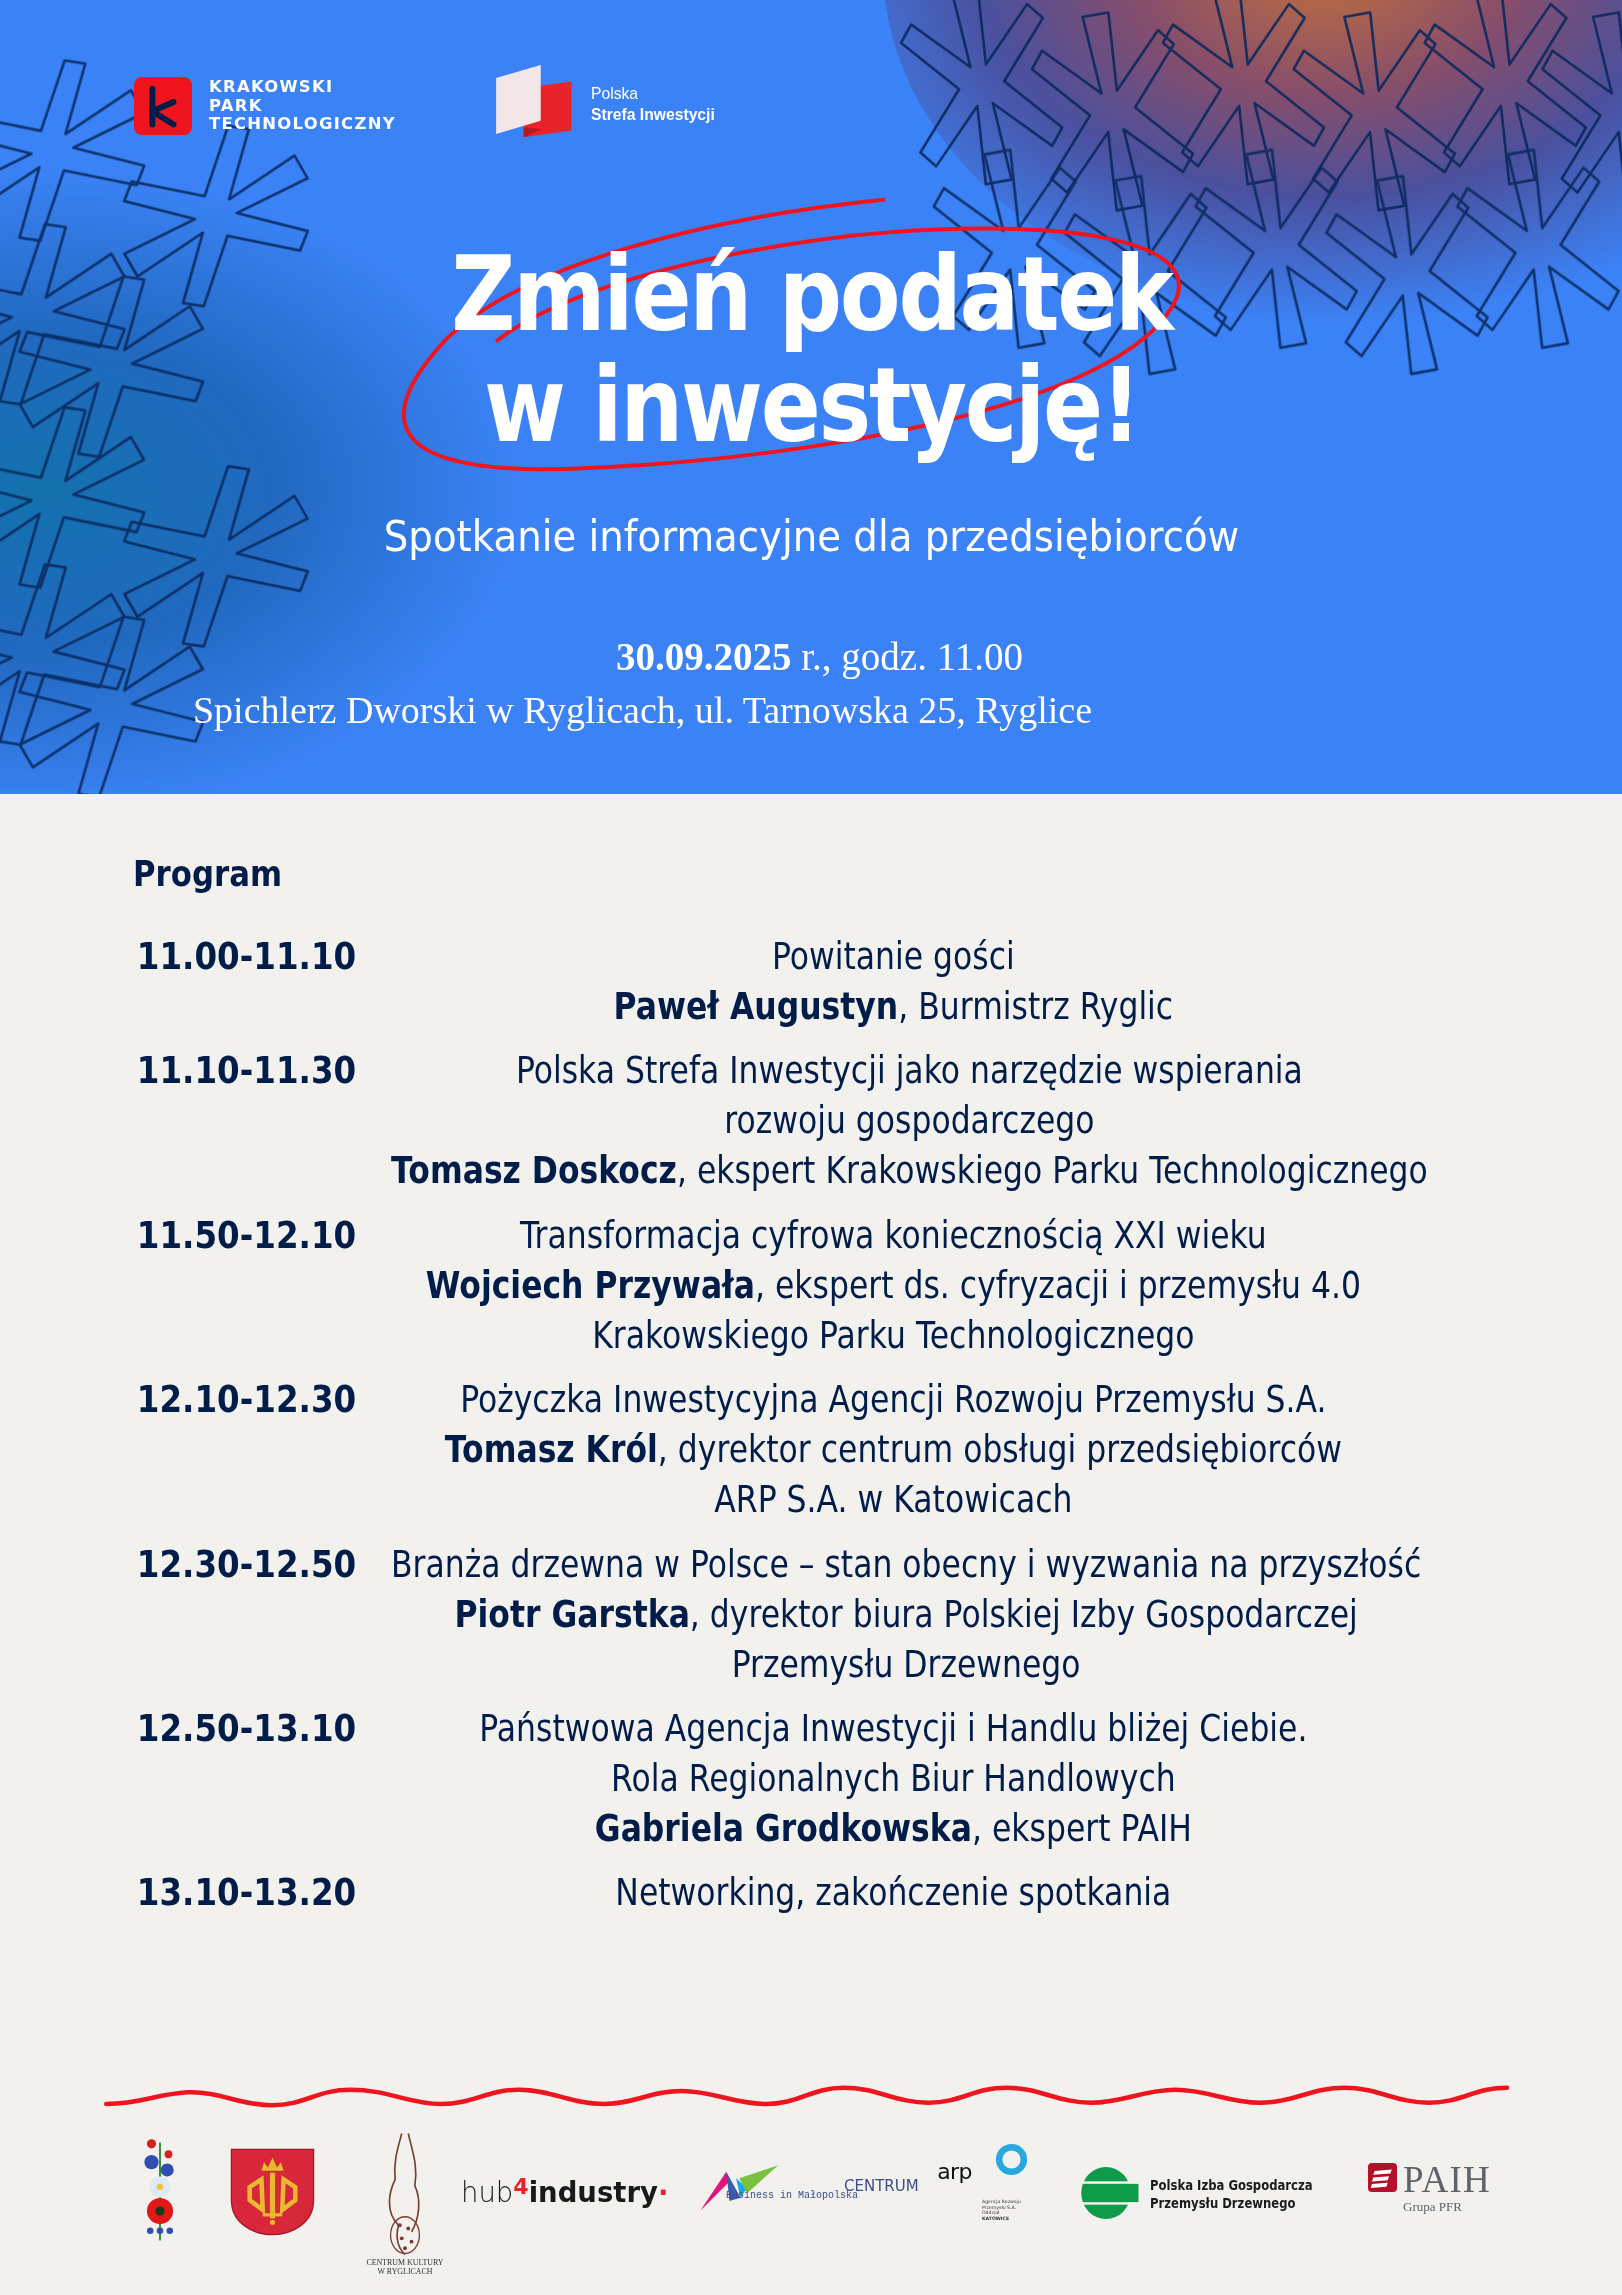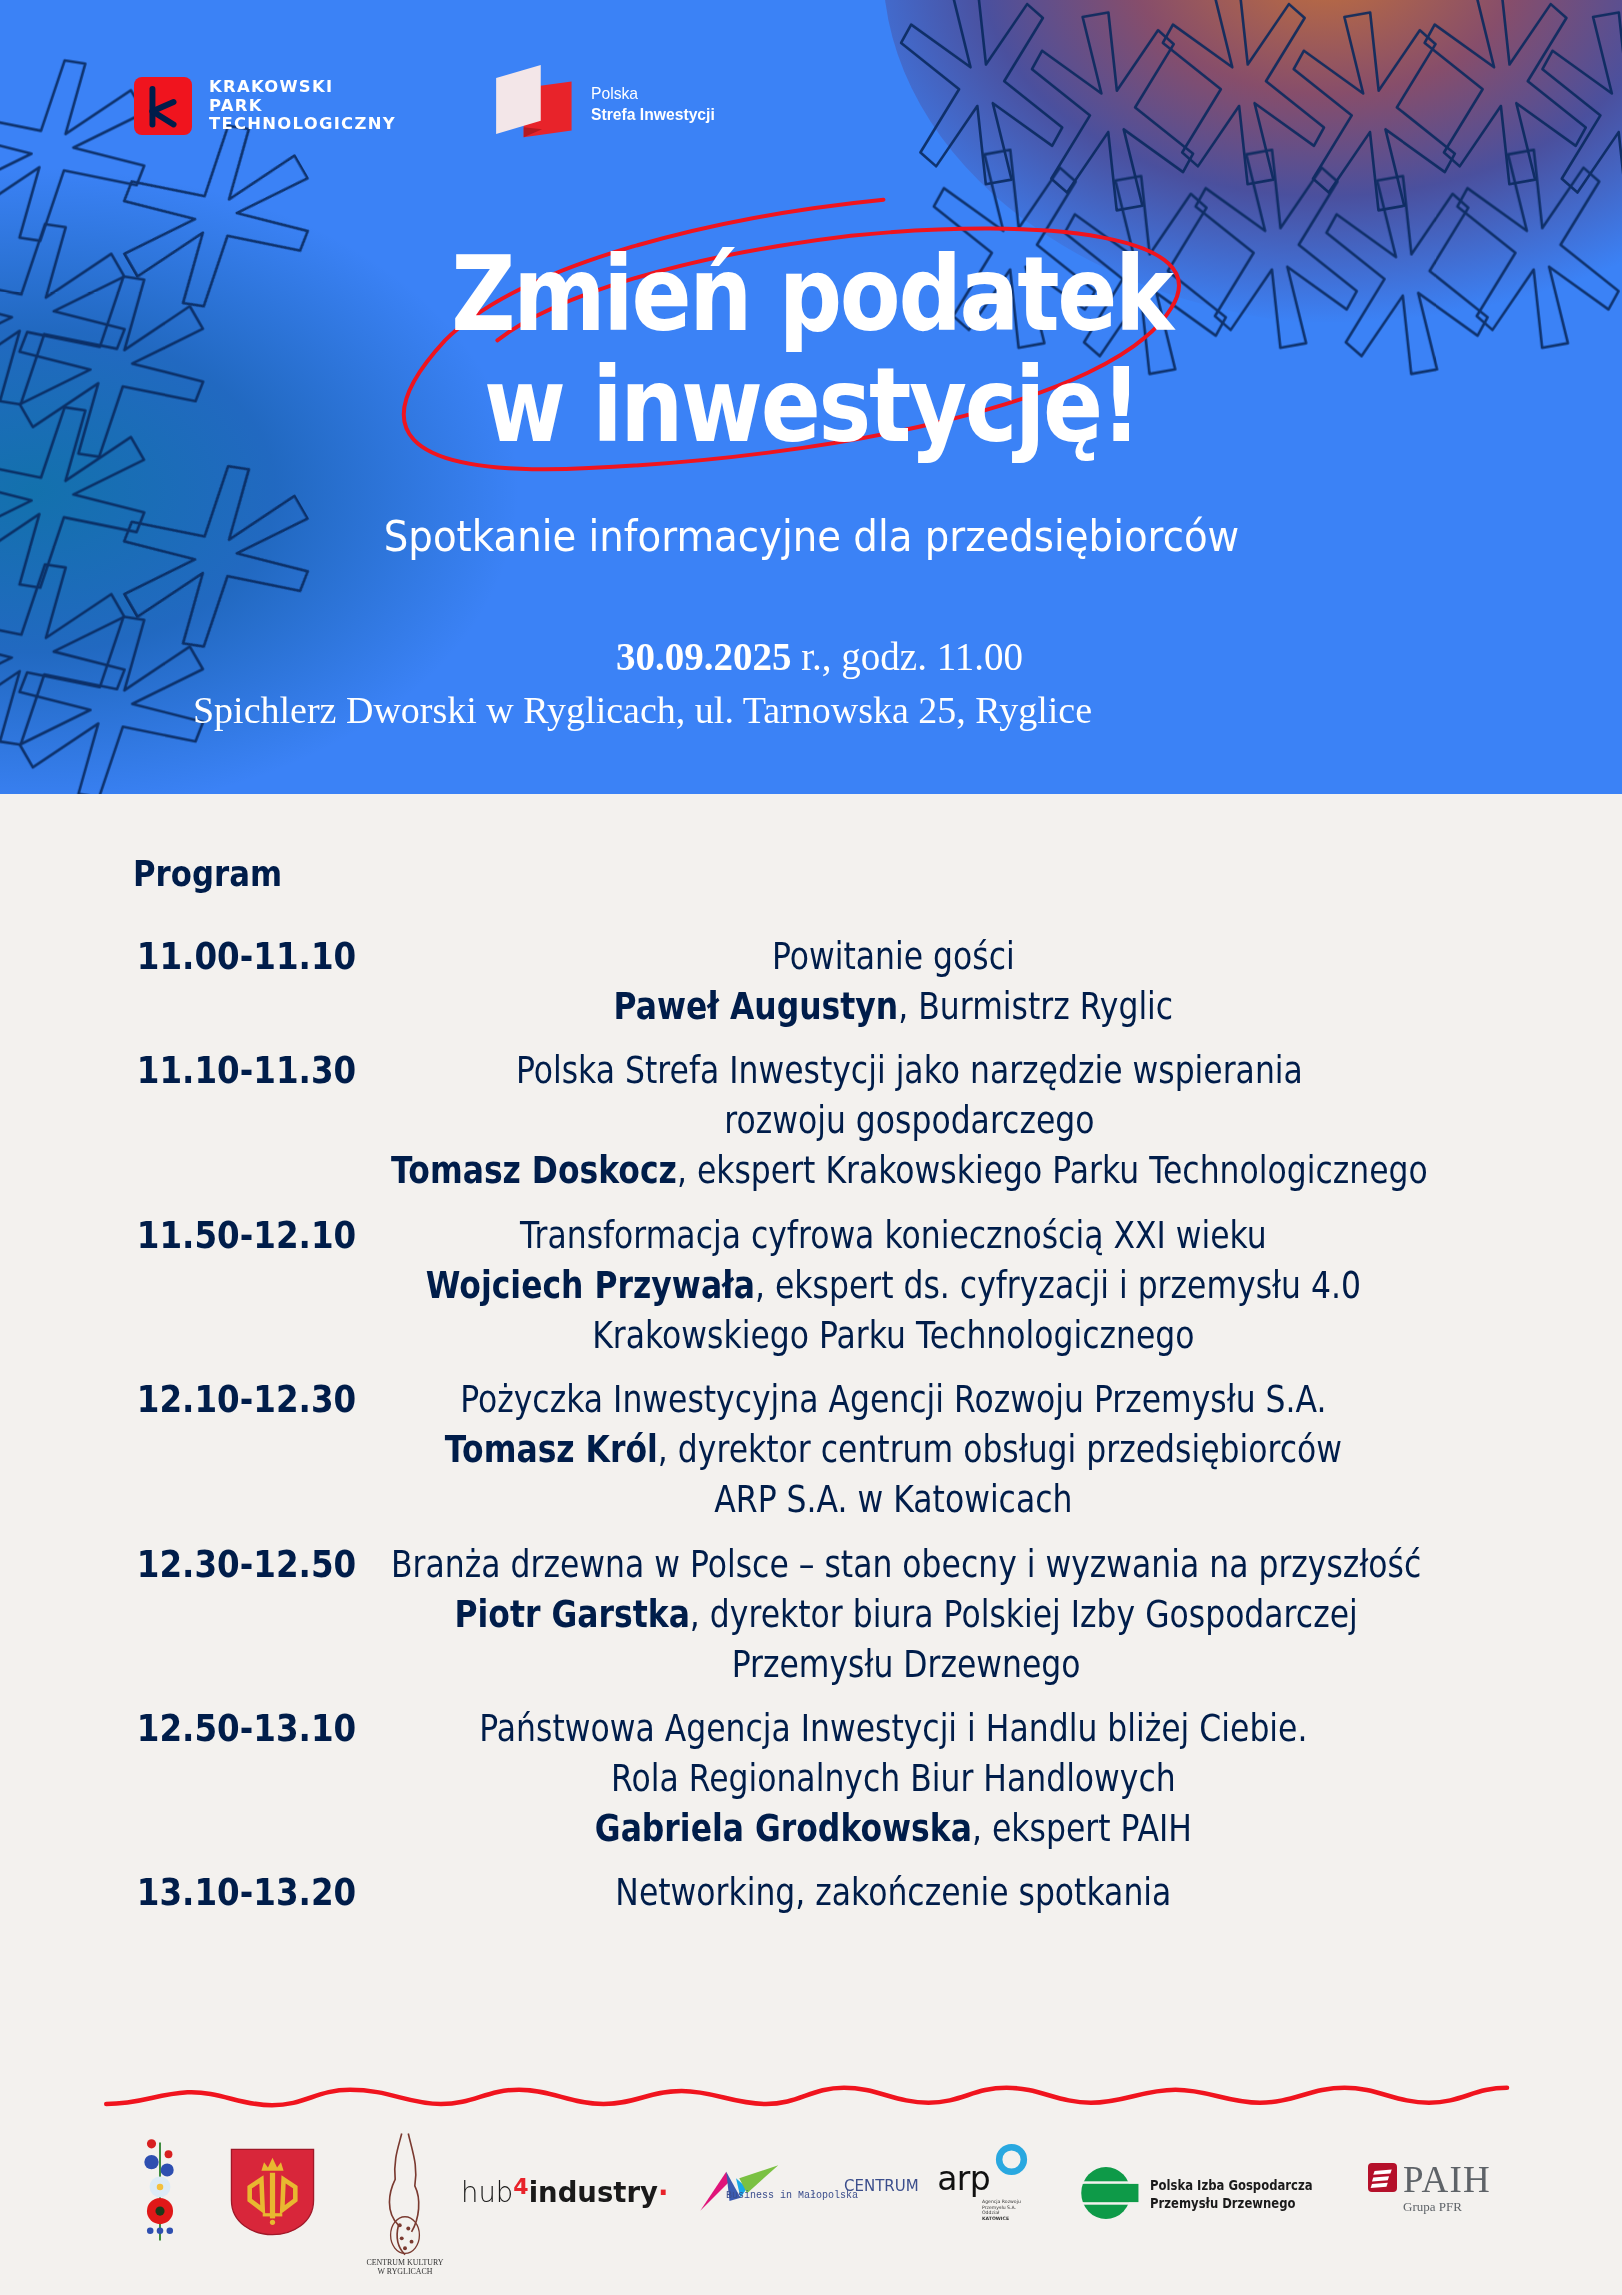--- a/index.html
+++ b/index.html
@@ -236,21 +236,21 @@
       <polygon points="60,25 120,5 72,48" fill="#7AC142"></polygon>
     </svg>
     <div style="position:absolute; left:144px; top:18.3px; font-family:'DejaVu Sans', sans-serif; font-size:15px; color:#3B4E8C;">CENTRUM</div>
     <div style="position:absolute; left:26px; top:31px; font-family:Liberation Mono, monospace; font-size:10px; color:#3B4E8C; white-space:nowrap;">Business in Małopolska</div>
   </div>
 
   <div class="logo" style="left:936px; top:19.6px; width:111px; height:92px;">
     <svg width="39" height="39" viewBox="0 0 60 60" style="position:absolute; left:56px; top:0;">
       <circle cx="30" cy="30" r="19" fill="none" stroke="#29A8E0" stroke-width="10"></circle>
     </svg>
-    <div style="position:absolute; left:1.3px; top:19.6px; font-family:'DejaVu Sans', sans-serif; font-size:33px; color:#111; letter-spacing:-0.7px;">arp</div>
+    <div style="position:absolute; left:1.3px; top:19.6px; font-family:'DejaVu Sans', sans-serif; font-size:22px; color:#111; letter-spacing:-0.7px;">arp</div>
     <div style="position:absolute; left:46px; top:59px; font-family:'DejaVu Sans', sans-serif; font-size:4.6px; line-height:5.9px; color:#333;">
       <div>Agencja Rozwoju</div>
       <div>Przemysłu S.A.</div>
       <div>Oddział</div>
       <div style="font-weight:bold;">KATOWICE</div>
     </div>
   </div>
 
   <div class="logo" style="left:1081px; top:47px; width:249px; height:59px;">
     <svg width="59" height="52" viewBox="0 0 90 80" style="position:absolute; left:0; top:0;">

